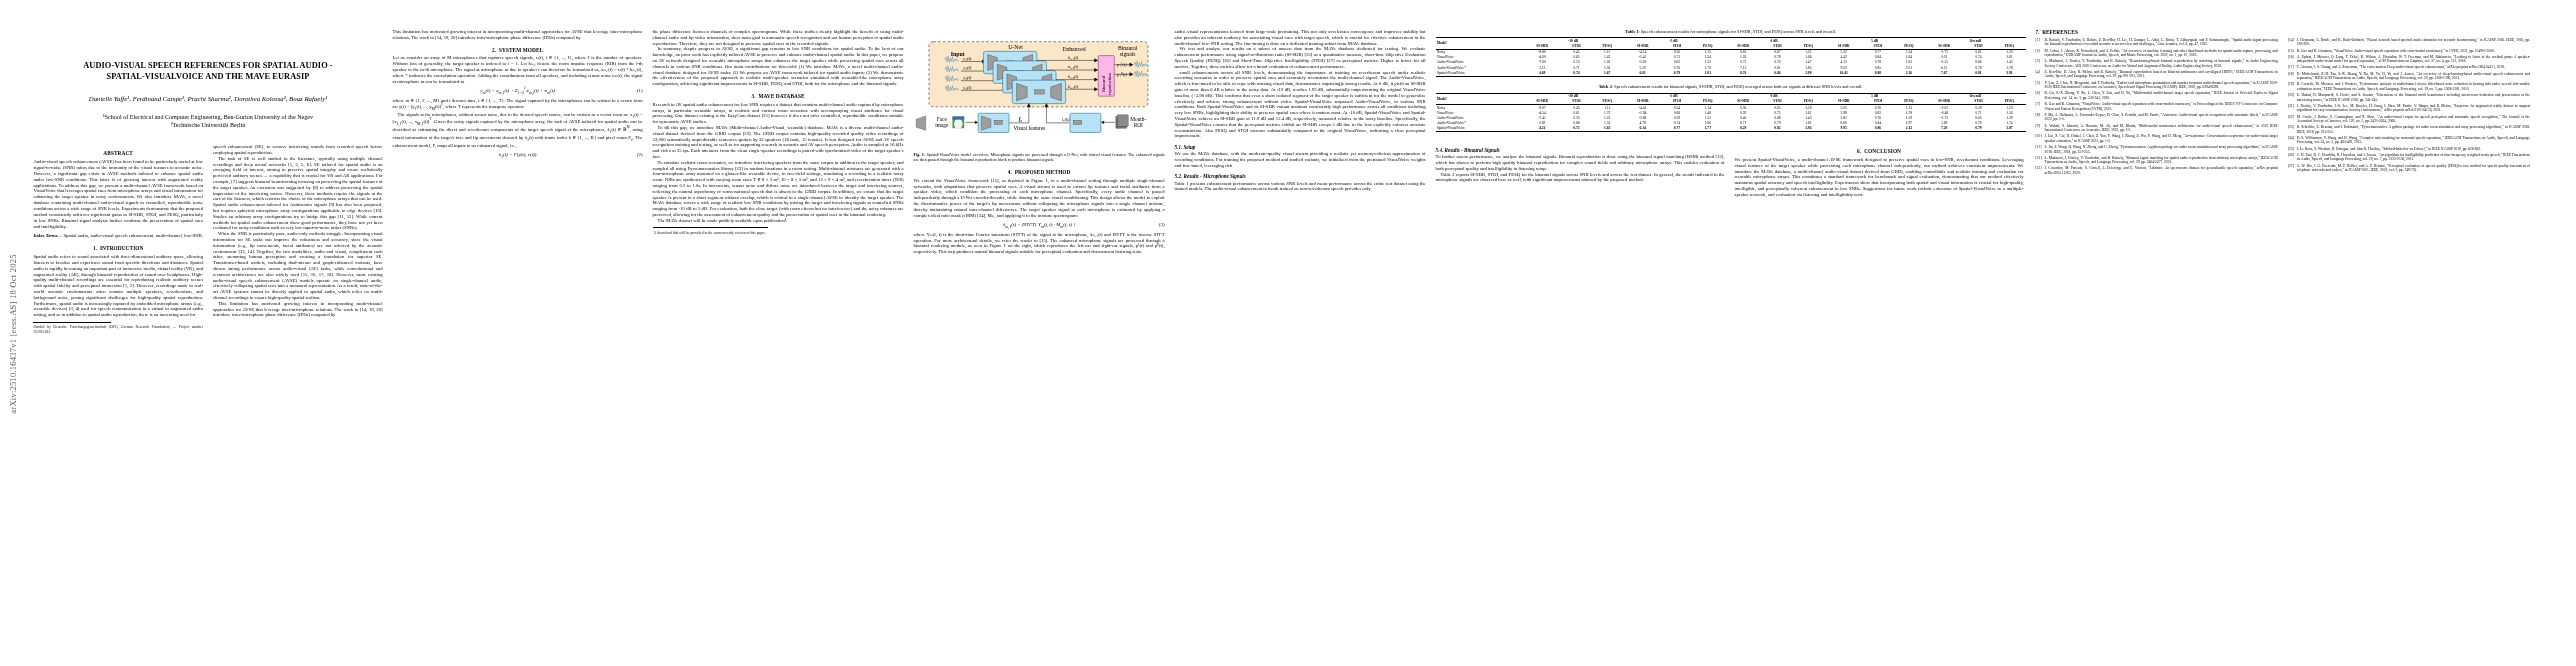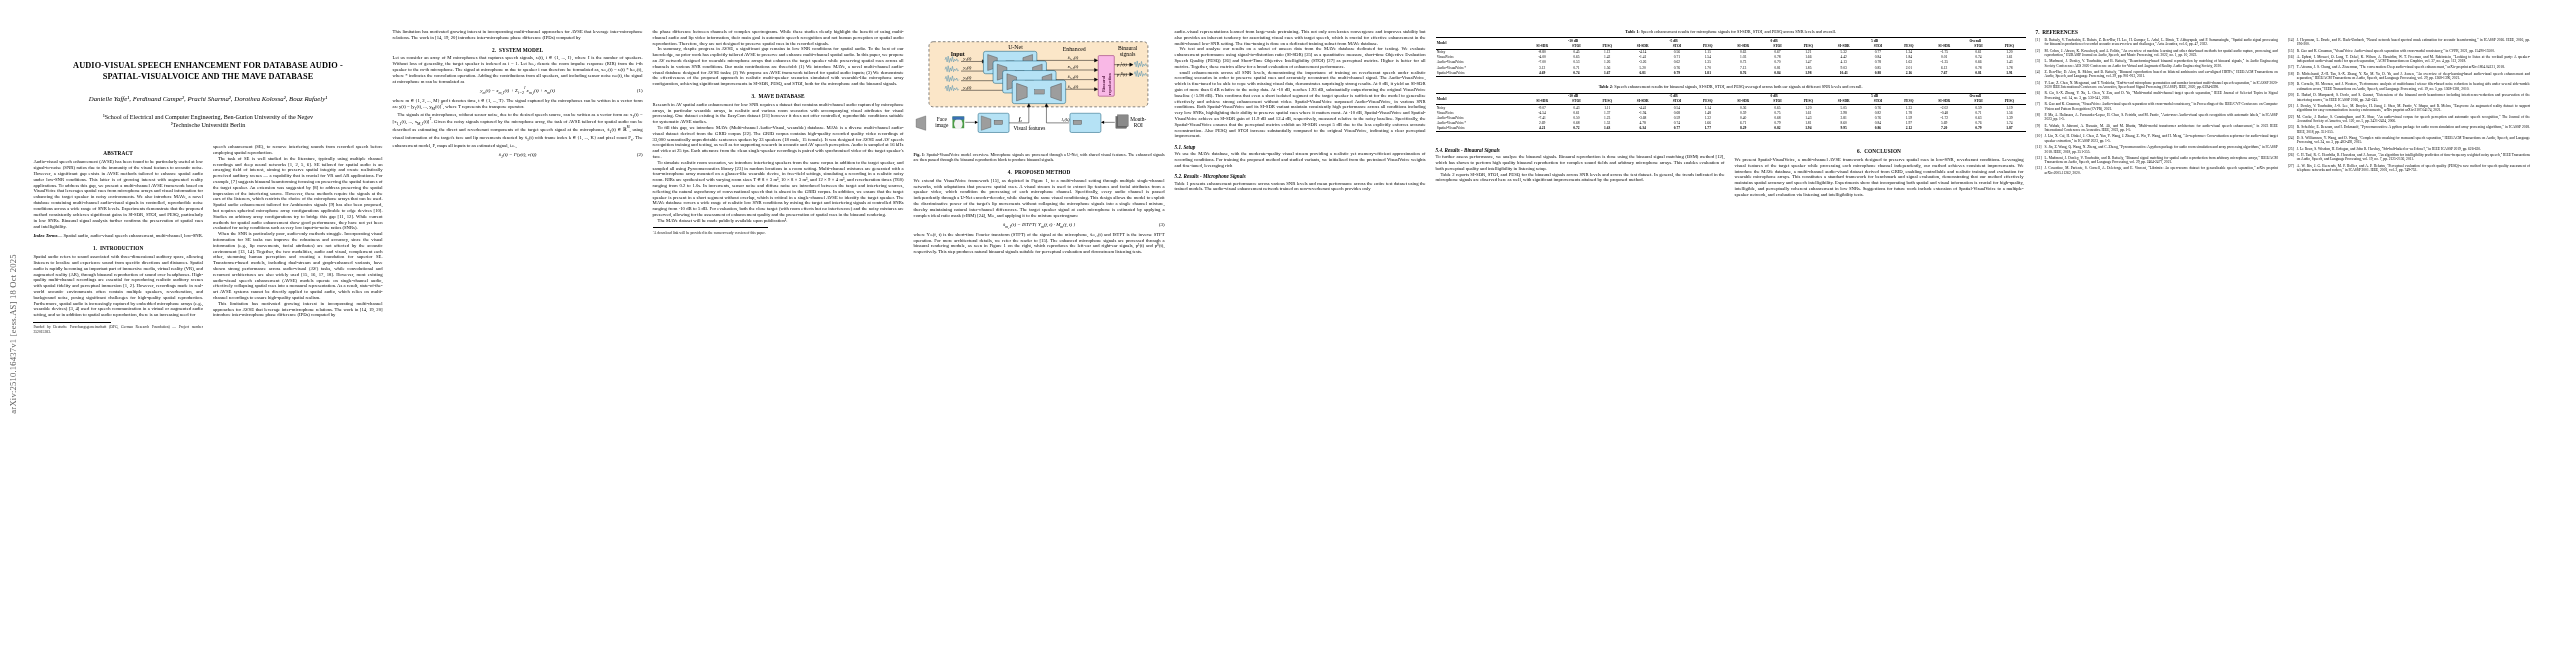--- a/index.html
+++ b/index.html
@@ -234,22 +234,22 @@
 
 <div class="arxiv-stamp">
   <span>arXiv:2510.16437v1  [eess.AS]  18 Oct 2025</span>
 </div>
 
 <div class="page">
 
   <div class="col c1">
 
     <div class="ptitle">
-      <div>AUDIO-VISUAL SPEECH ENHANCEMENT FOR DATABASE AUDIO -</div>
-      <div>SPATIAL-VISUALVOICE AND THE MAVE DATABASE</div>
+      <div>AUDIO-VISUAL SPEECH REFERENCES FOR SPATIAL AUDIO -</div>
+      <div>SPATIAL-VISUALVOICE AND THE MAVE EURASIP</div>
     </div>
 
     <div class="authors">Danielle Yaffe¹, Ferdinand Campe², Prachi Sharma², Dorothea Kolossa², Boaz Rafaely¹</div>
 
     <div class="affil">
       <div>¹School of Electrical and Computer Engineering, Ben-Gurion University of the Negev</div>
       <div>²Technische Universität Berlin</div>
     </div>
 
     <div class="twocolwrap">

